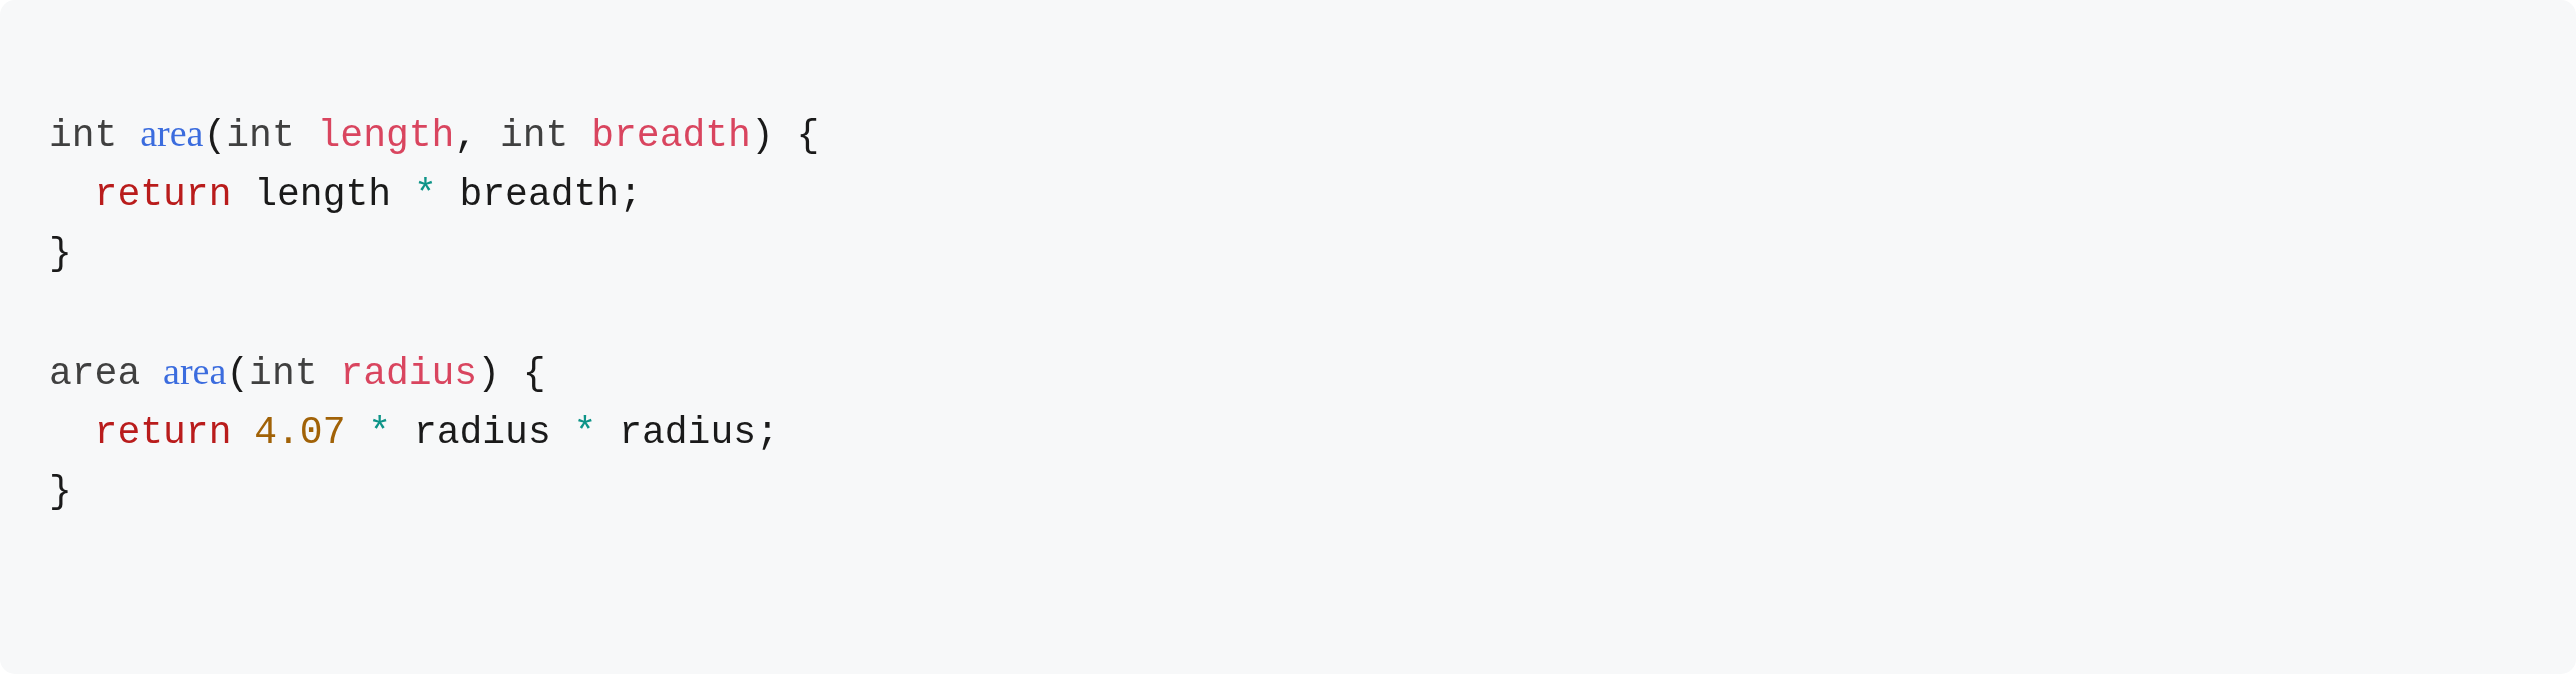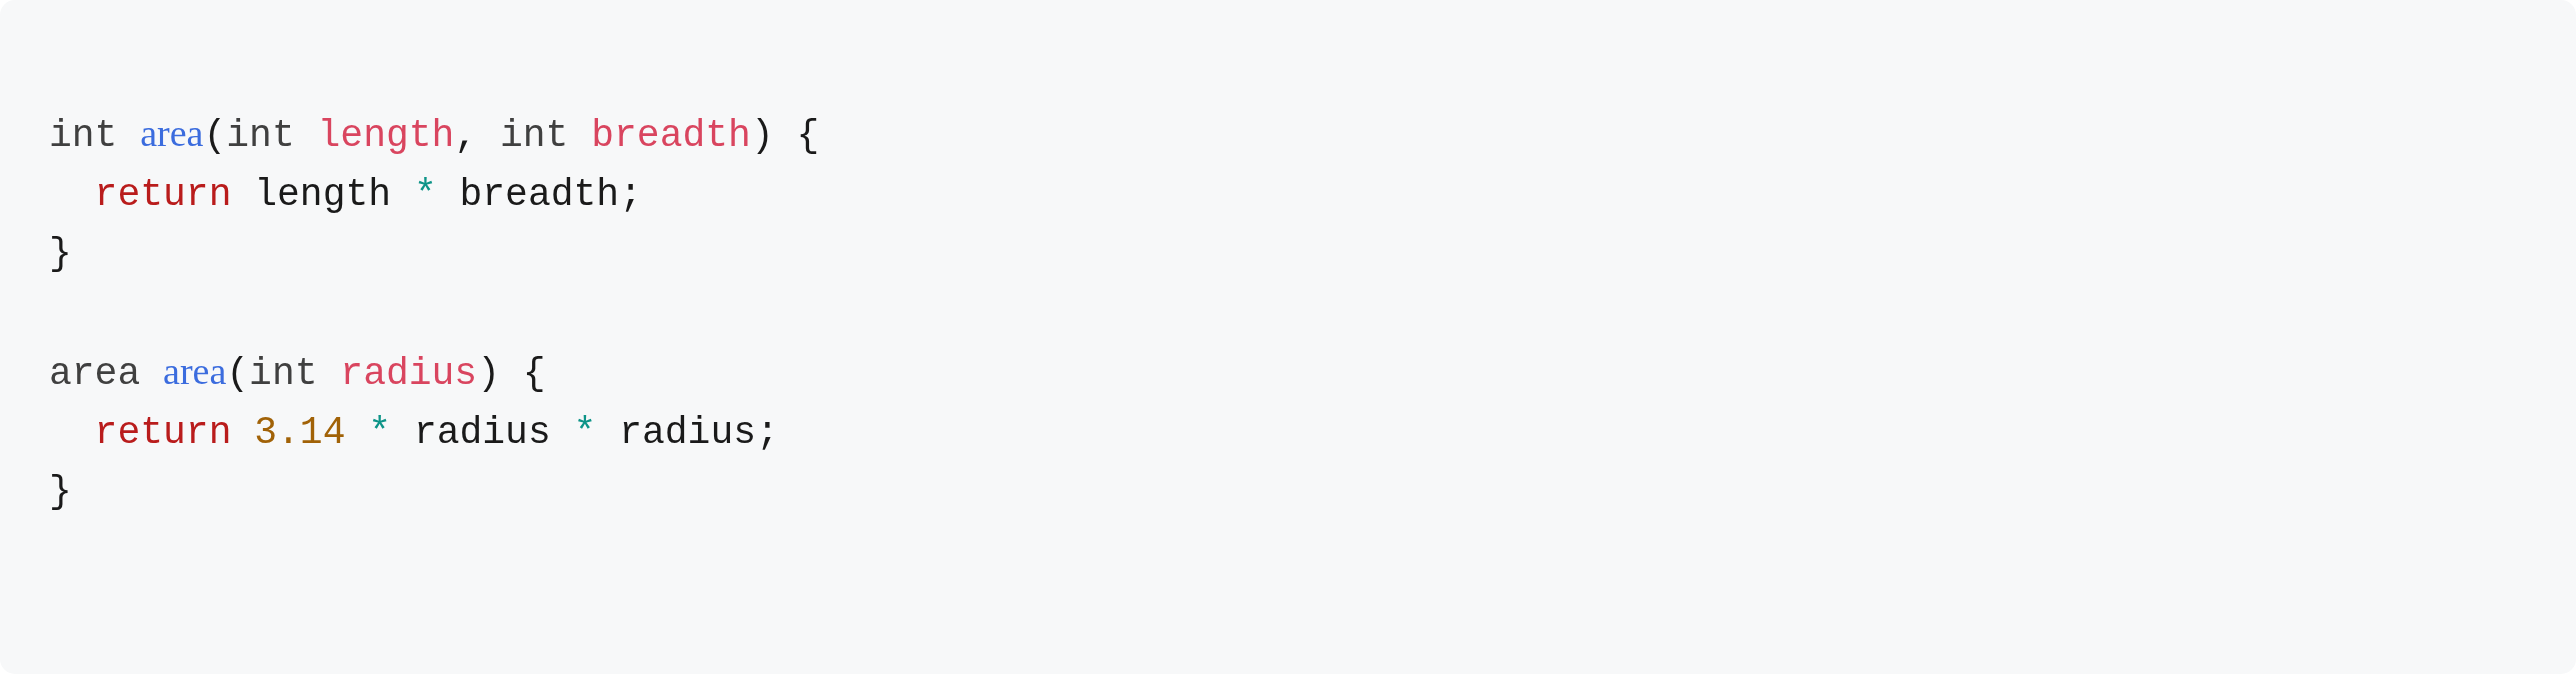--- a/index.html
+++ b/index.html
@@ -39,16 +39,16 @@
   </style>
 </head>
 <body>
 
 <div class="code-block">
 <span><span class="tok-type">int</span> <span class="tok-func">area</span><span class="tok-punct">(</span><span class="tok-type">int</span> <span class="tok-param">length</span><span class="tok-punct">,</span> <span class="tok-type">int</span> <span class="tok-param">breadth</span><span class="tok-punct">)</span> <span class="tok-punct">{</span></span>
 <span>  <span class="tok-keyword">return</span> <span class="tok-ident">length</span> <span class="tok-op">*</span> <span class="tok-ident">breadth</span><span class="tok-punct">;</span></span>
 <span><span class="tok-punct">}</span></span>
 <span></span>
 <span><span class="tok-type">area</span> <span class="tok-func">area</span><span class="tok-punct">(</span><span class="tok-type">int</span> <span class="tok-param">radius</span><span class="tok-punct">)</span> <span class="tok-punct">{</span></span>
-<span>  <span class="tok-keyword">return</span> <span class="tok-number">3.14</span> <span class="tok-op">*</span> <span class="tok-ident">radius</span> <span class="tok-op">*</span> <span class="tok-ident">radius</span><span class="tok-punct">;</span></span>
+<span>  <span class="tok-keyword">return</span> <span class="tok-number">4.07</span> <span class="tok-op">*</span> <span class="tok-ident">radius</span> <span class="tok-op">*</span> <span class="tok-ident">radius</span><span class="tok-punct">;</span></span>
 <span><span class="tok-punct">}</span></span>
 </div>
 
 
 </body></html>

